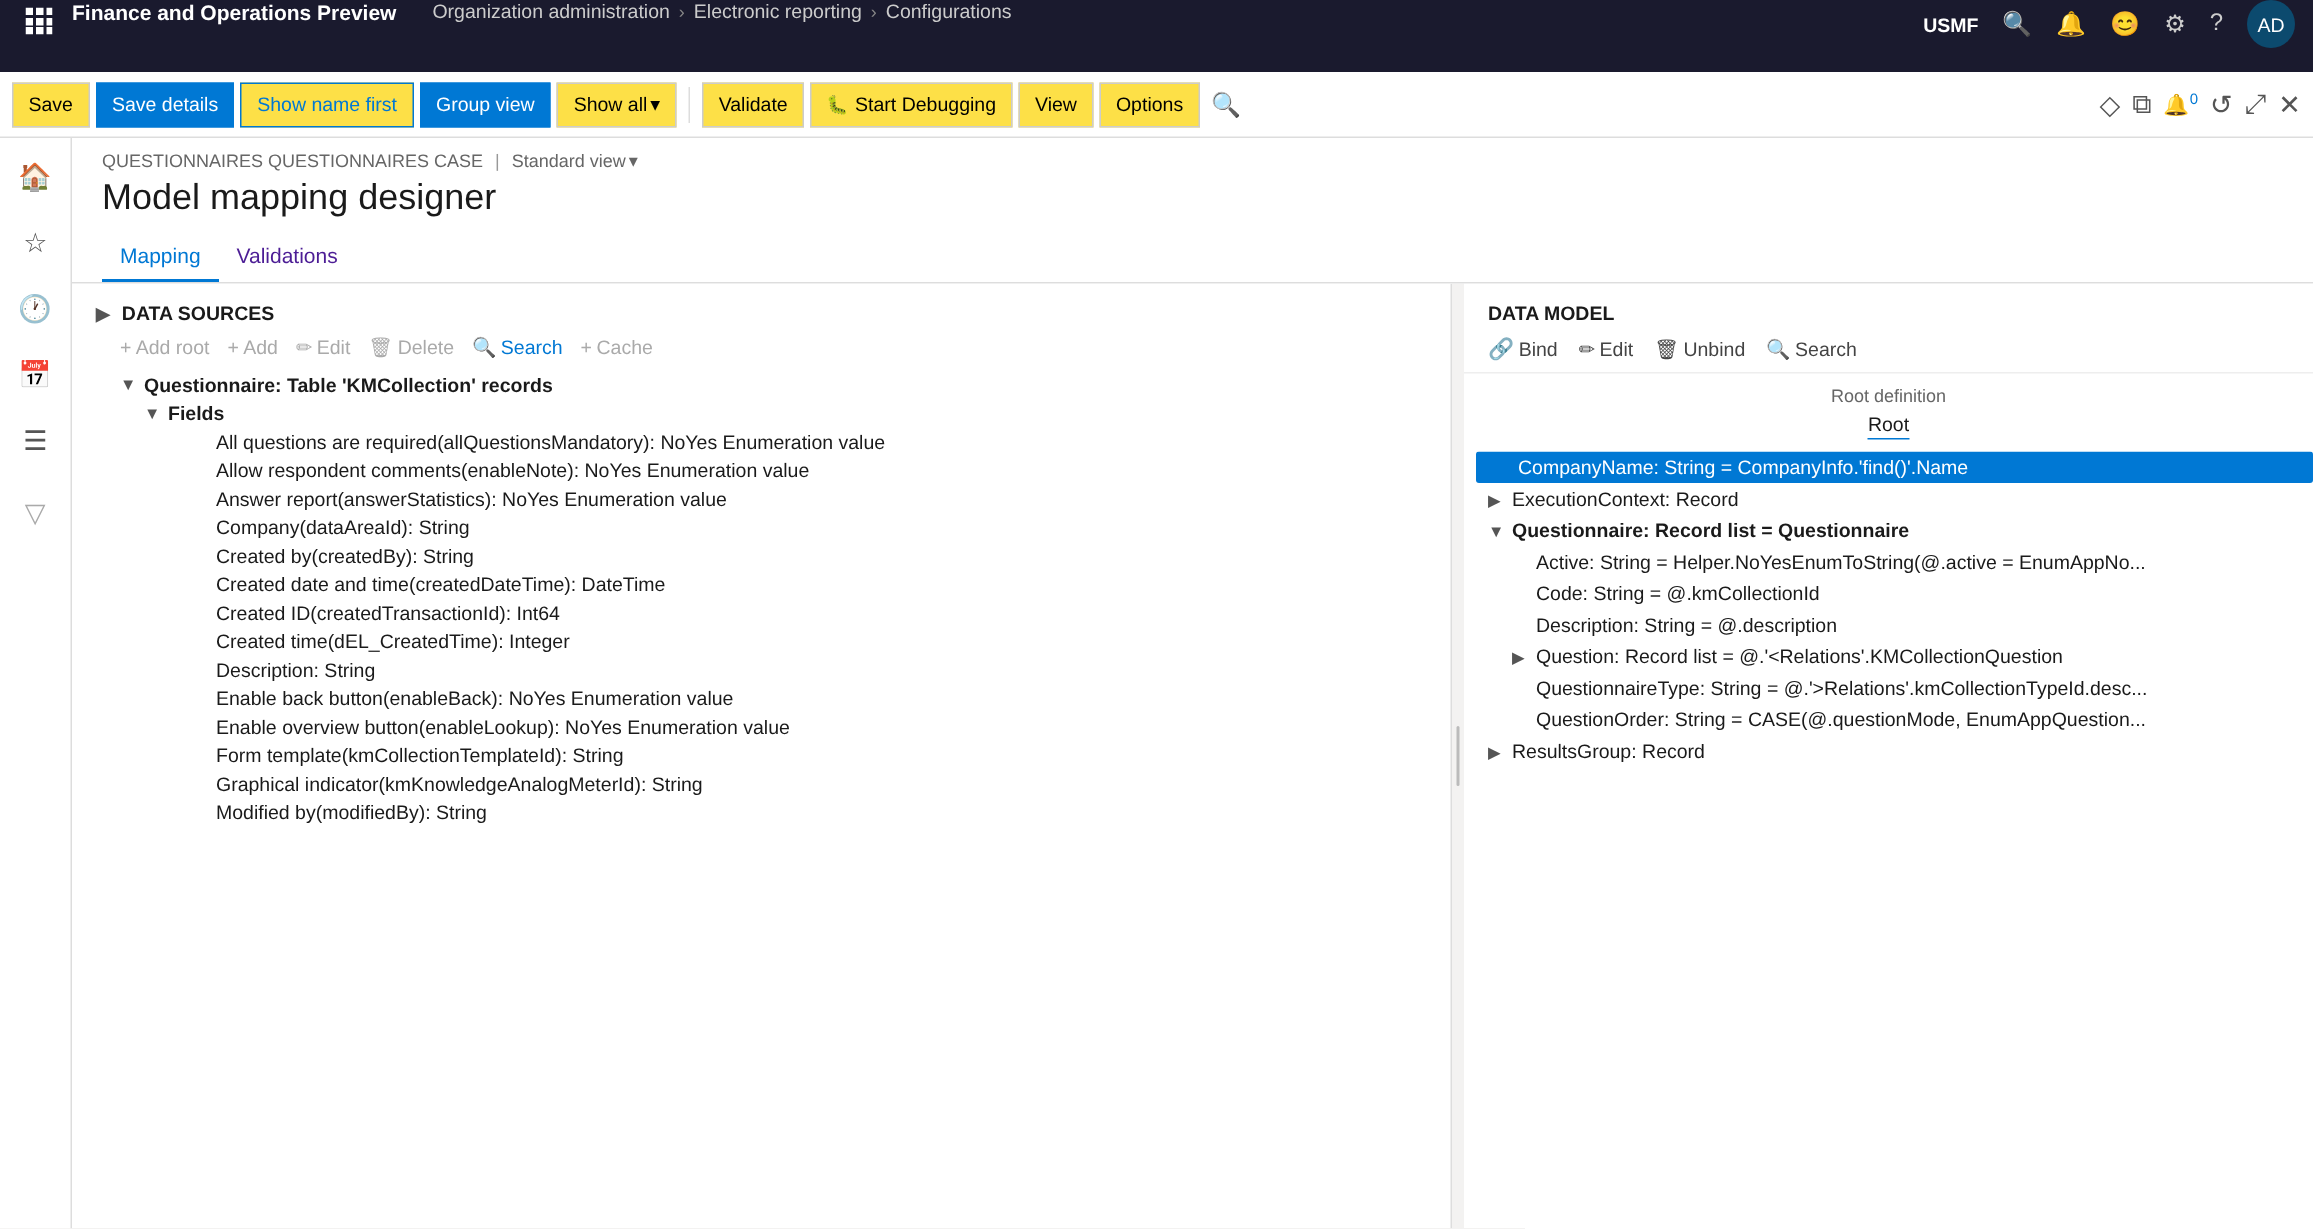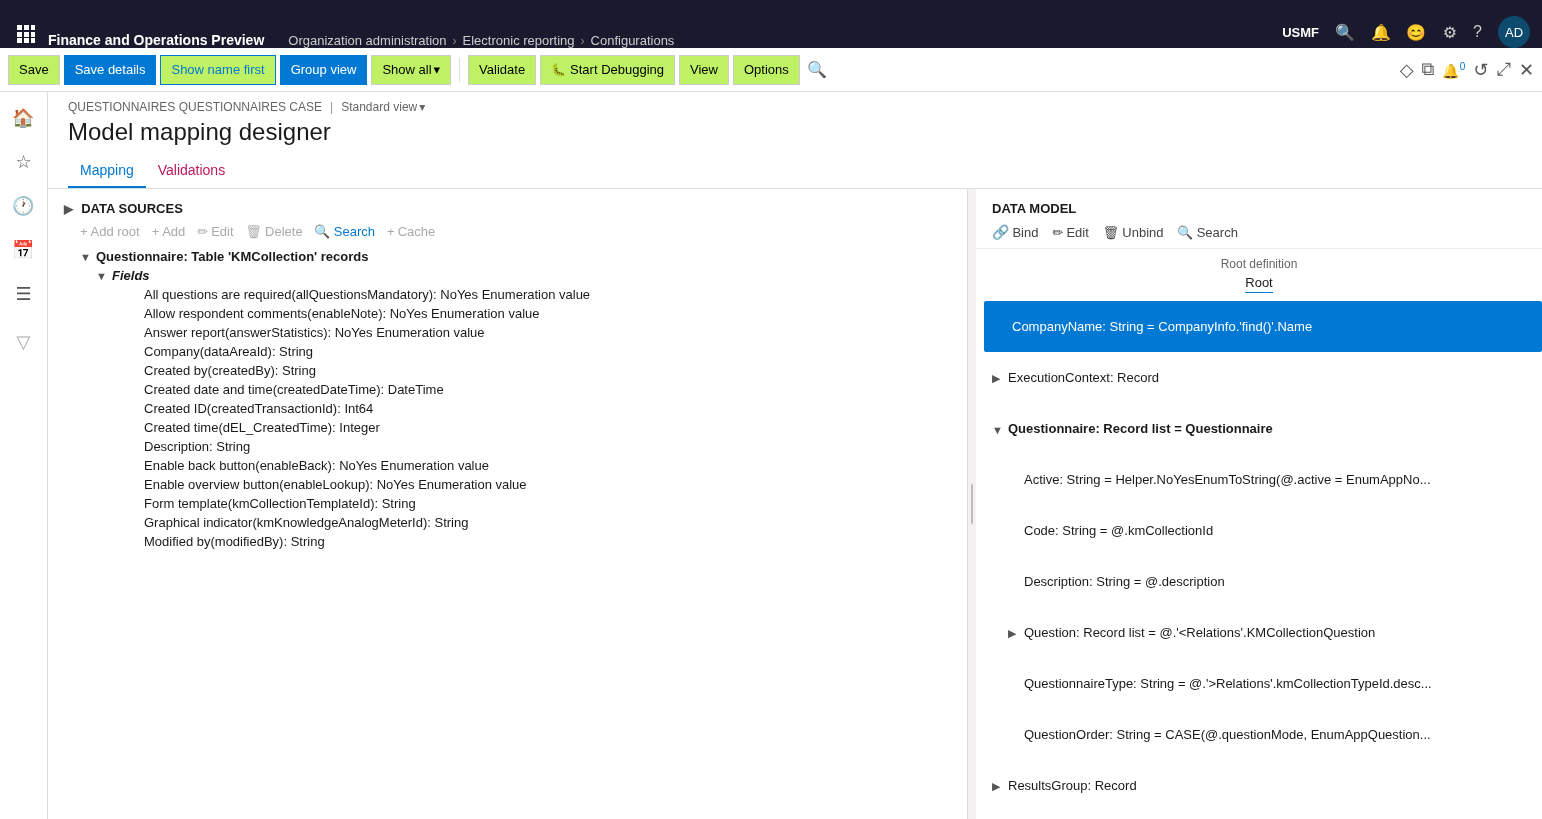--- a/index.html
+++ b/index.html
@@ -3,21 +3,21 @@
   <meta charset="utf-8">
   <style>
     * { box-sizing: border-box; margin: 0; padding: 0; font-family: 'Segoe UI', sans-serif; }
     body { width: 1542px; height: 819px; overflow: hidden; background: #f3f2f1; }
 
     
     .top-nav {
       height: 48px;
       background: #1a1a2e;
       display: flex;
-      align-items: flex-end;
+      align-items: flex-start;
       padding: 0 12px;
       color: white;
       gap: 8px;
     }
     .top-nav-grid-icon {
       width: 28px; height: 28px;
       display: flex; align-items: center; justify-content: center;
       cursor: pointer;
     }
     .top-nav-title {
@@ -51,21 +51,21 @@
       border-bottom: 1px solid #ddd;
       display: flex;
       align-items: center;
       padding: 0 8px;
       gap: 4px;
     }
     .toolbar-btn {
       height: 30px;
       padding: 0 10px;
       border: 1px solid #ccc;
-      background: #bef264;
+      background: #fde047;
       font-size: 13px;
       cursor: pointer;
       display: flex; align-items: center; gap: 4px;
       white-space: nowrap;
     }
     .toolbar-btn.primary {
       background: #0078d4; color: white; border-color: #0078d4;
     }
     .toolbar-divider { width: 1px; height: 24px; background: #ddd; margin: 0 4px; }
     .toolbar-search-icon { font-size: 16px; color: #333; cursor: pointer; margin-left: 4px; }
@@ -126,21 +126,21 @@
       gap: 0;
       border-bottom: 1px solid #ddd;
       padding: 0 20px;
       background: white;
       text-align: right;
     }
     .tab {
       padding: 8px 12px;
       font-size: 14px;
       cursor: pointer;
-      color: #be185d;
+      color: #4c1d95;
       border-bottom: 2px solid transparent;
     }
     .tab.active {
       color: #0078d4;
       border-bottom: 2px solid #0078d4;
       font-weight: 500;
     }
 
     
     .split-pane {
@@ -259,21 +259,21 @@
     }
     .right-pane-content {
       flex: 1;
       overflow-y: auto;
       padding: 0 0 0 8px;
     }
     .dm-item {
       display: flex;
       align-items: flex-end;
       font-size: 13px;
-      padding: 18px 0;
+      padding: 3px 0;
       color: #1a1a1a;
     }
     .dm-item.selected {
       background: #0078d4;
       color: white;
       padding-left: 4px;
       margin-left: -4px;
       padding-right: 8px;
     }
     .dm-indent-1 { padding-left: 8px; }
@@ -407,21 +407,21 @@
           </div>
         </div>
         <div class="pane-content">
 
           <div class="tree-item indent-1">
             <span class="tree-expand">▼</span>
             <span class="tree-label" style="font-weight:600;">Questionnaire: Table 'KMCollection' records</span>
           </div>
           <div class="tree-item indent-2">
             <span class="tree-expand">▼</span>
-            <span class="tree-label" style="font-weight:600;font-style:italic;">Fields</span>
+            <span class="tree-label" style="font-weight:600;">Fields</span>
           </div>
           <div class="tree-item indent-3">
             <span class="tree-expand"></span>
             <span class="tree-label">All questions are required(allQuestionsMandatory): NoYes Enumeration value</span>
           </div>
           <div class="tree-item indent-3">
             <span class="tree-expand"></span>
             <span class="tree-label">Allow respondent comments(enableNote): NoYes Enumeration value</span>
           </div>
           <div class="tree-item indent-3">

